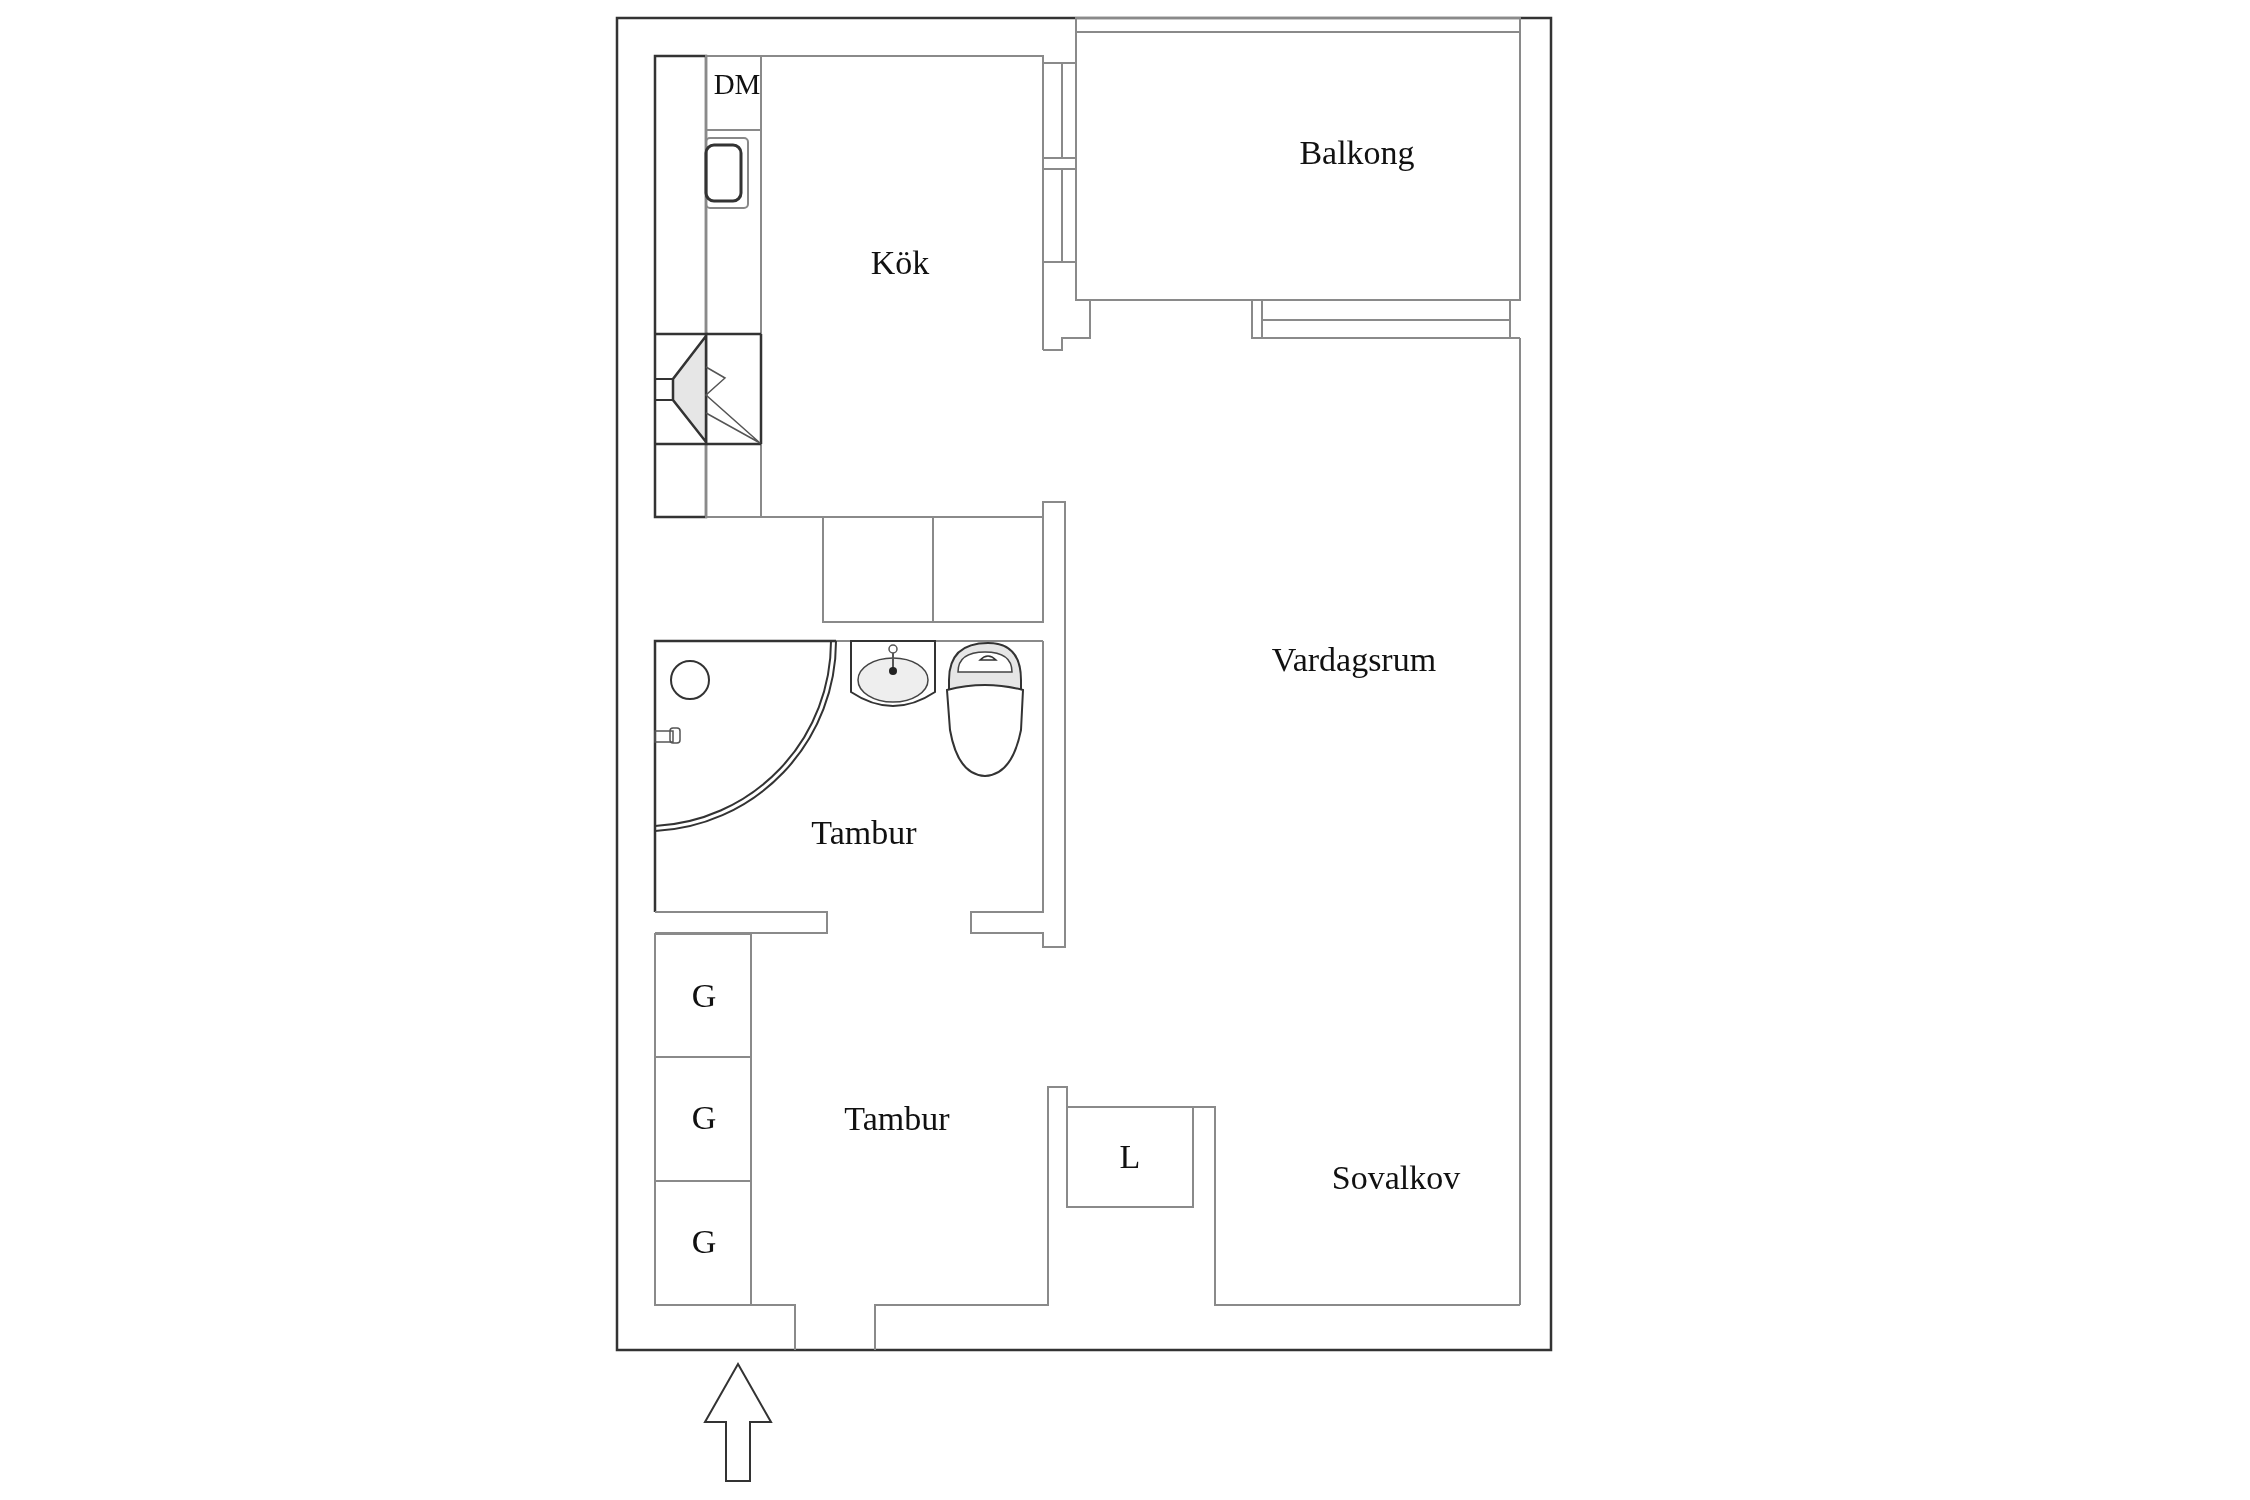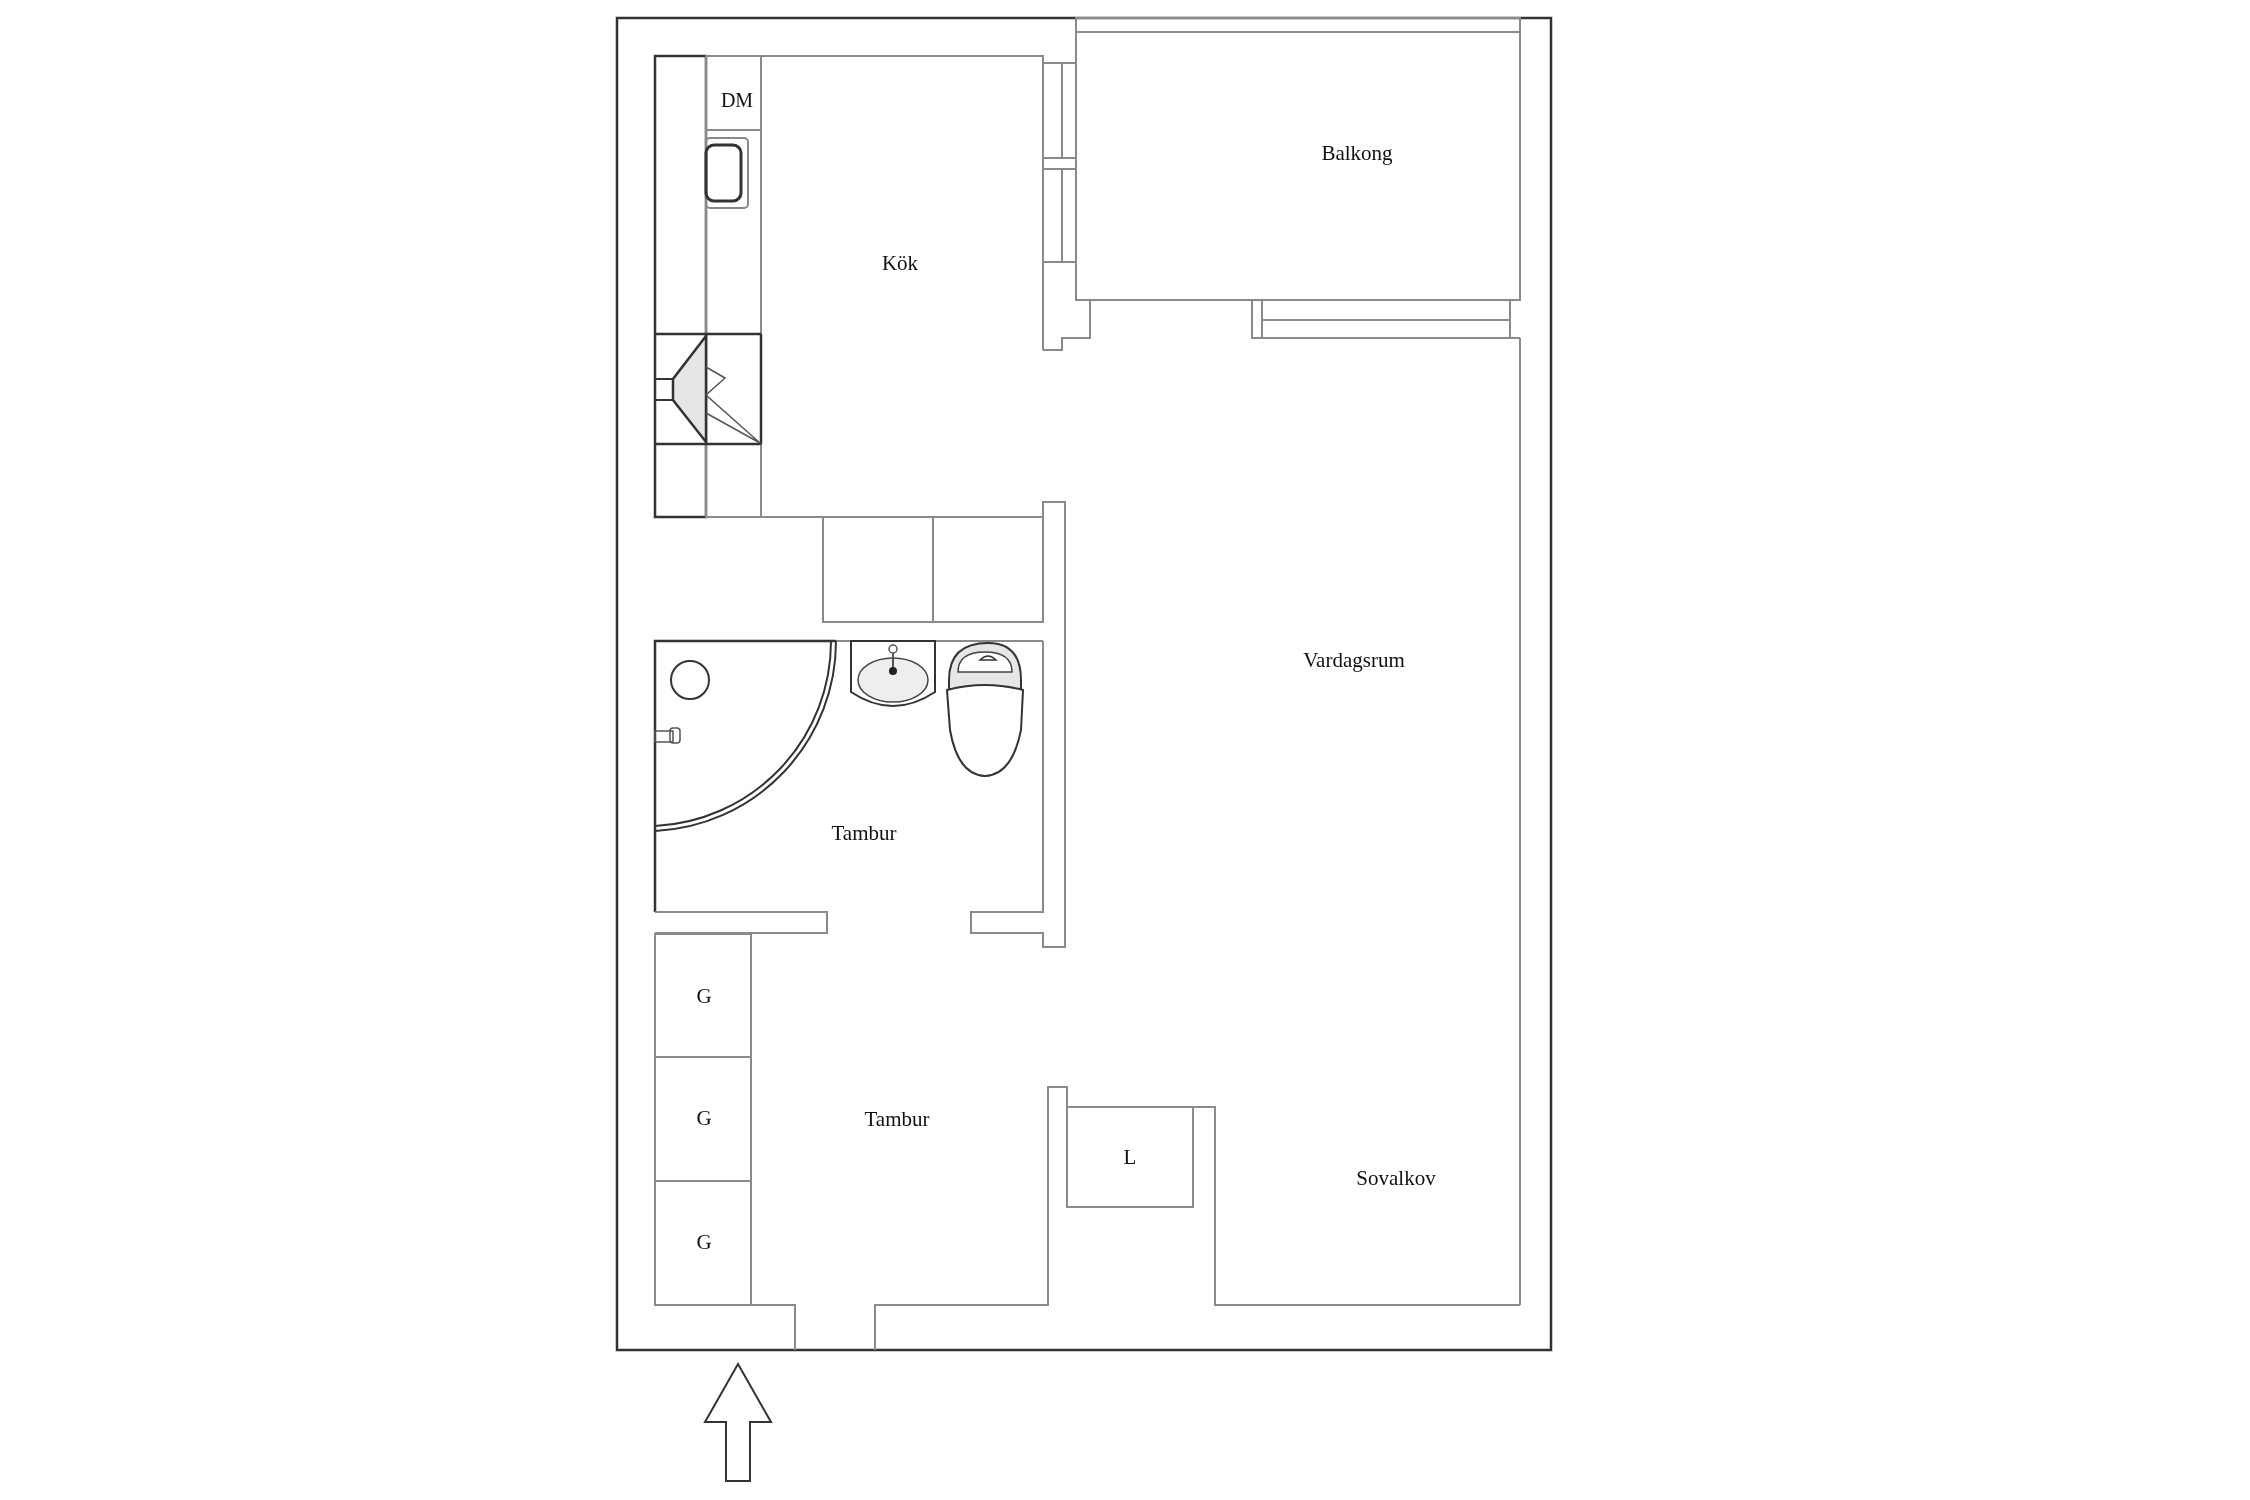--- a/index.html
+++ b/index.html
@@ -1,21 +1,21 @@
 <!DOCTYPE html>
 <html><head>
 <meta charset="utf-8">
 <style>
   html,body{margin:0;padding:0;background:#ffffff;}
   body{width:2250px;height:1500px;position:relative;overflow:hidden;}
   svg{position:absolute;left:0;top:0;}
   .wall{fill:none;stroke:#333;stroke-width:2.5;}
   .ln{fill:none;stroke:#8a8a8a;stroke-width:2;}
   .dk{fill:none;stroke:#333;stroke-width:2.5;}
-  .lbl{position:absolute;font-family:"Liberation Serif","DejaVu Serif",serif;font-size:21px;color:#111;transform:translate(-50%,-50%);white-space:nowrap;}
+  .lbl{position:absolute;font-family:"Liberation Serif","DejaVu Serif",serif;font-size:34px;color:#111;transform:translate(-50%,-50%);white-space:nowrap;}
 </style>
 </head>
 <body>
 
 <svg width="2250" height="1500" viewBox="0 0 2250 1500">
 
   <rect class="wall" x="617" y="18" width="934" height="1332"></rect>
 
   <g>
     <polyline class="ln" points="706,56 1043,56 1043,350"></polyline>
@@ -102,21 +102,21 @@
     <polyline class="ln" points="875,1350 875,1305 1048,1305 1048,1087 1067,1087 1067,1107"></polyline>
   </g>
   <g>
     <rect class="ln" x="1067" y="1107" width="126" height="100"></rect>
     <polyline class="ln" points="1193,1107 1215,1107 1215,1305 1520,1305"></polyline>
   </g>
 
   <polygon points="738,1364 771,1422 750,1422 750,1481 726,1481 726,1422 705,1422" fill="#fff" stroke="#333" stroke-width="2"></polygon>
 </svg>
 
-<div class="lbl" style="left:737px;top:100px;font-size:20px">DM</div>
+<div class="lbl" style="left:737px;top:84px;font-size:29px">DM</div>
 <div class="lbl" style="left:900px;top:263px">Kök</div>
 <div class="lbl" style="left:1357px;top:153px">Balkong</div>
 <div class="lbl" style="left:1354px;top:660px">Vardagsrum</div>
 <div class="lbl" style="left:864px;top:833px">Tambur</div>
 <div class="lbl" style="left:897px;top:1119px">Tambur</div>
 <div class="lbl" style="left:1396px;top:1178px">Sovalkov</div>
 <div class="lbl" style="left:704px;top:996px">G</div>
 <div class="lbl" style="left:704px;top:1118px">G</div>
 <div class="lbl" style="left:704px;top:1242px">G</div>
 <div class="lbl" style="left:1130px;top:1157px">L</div>

